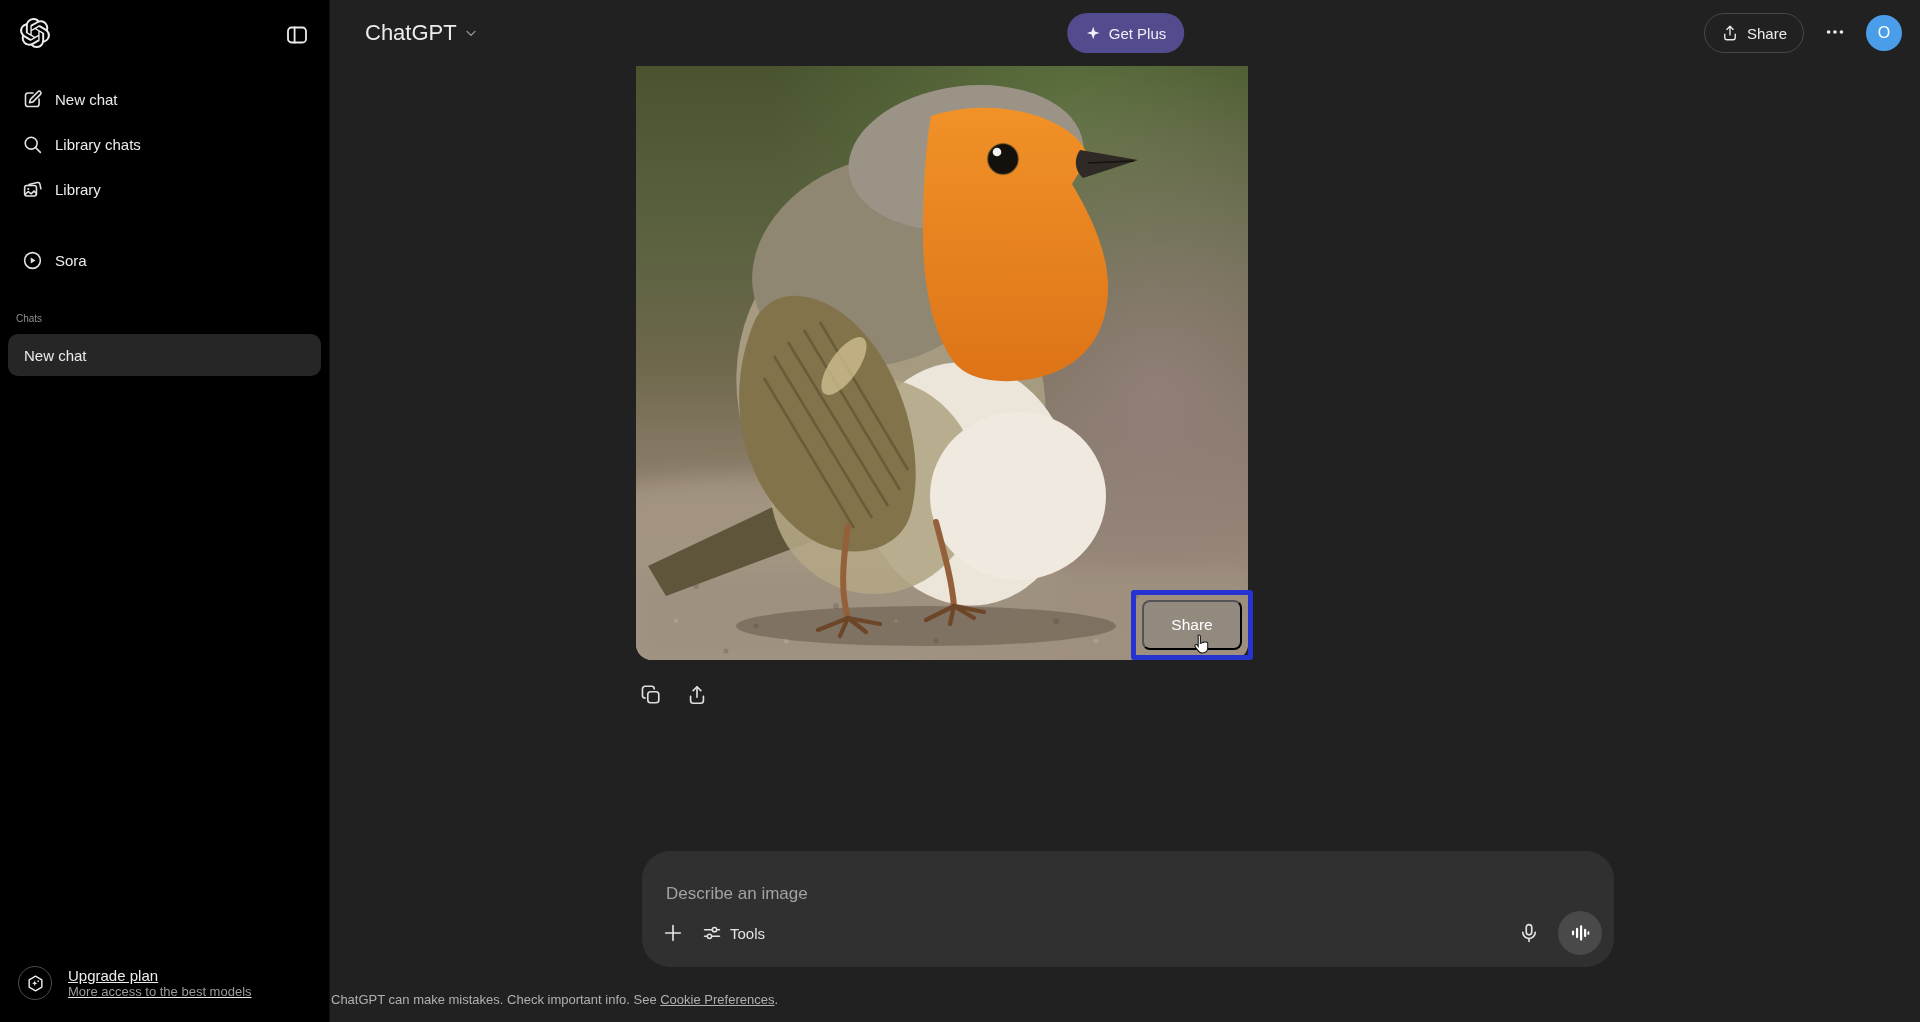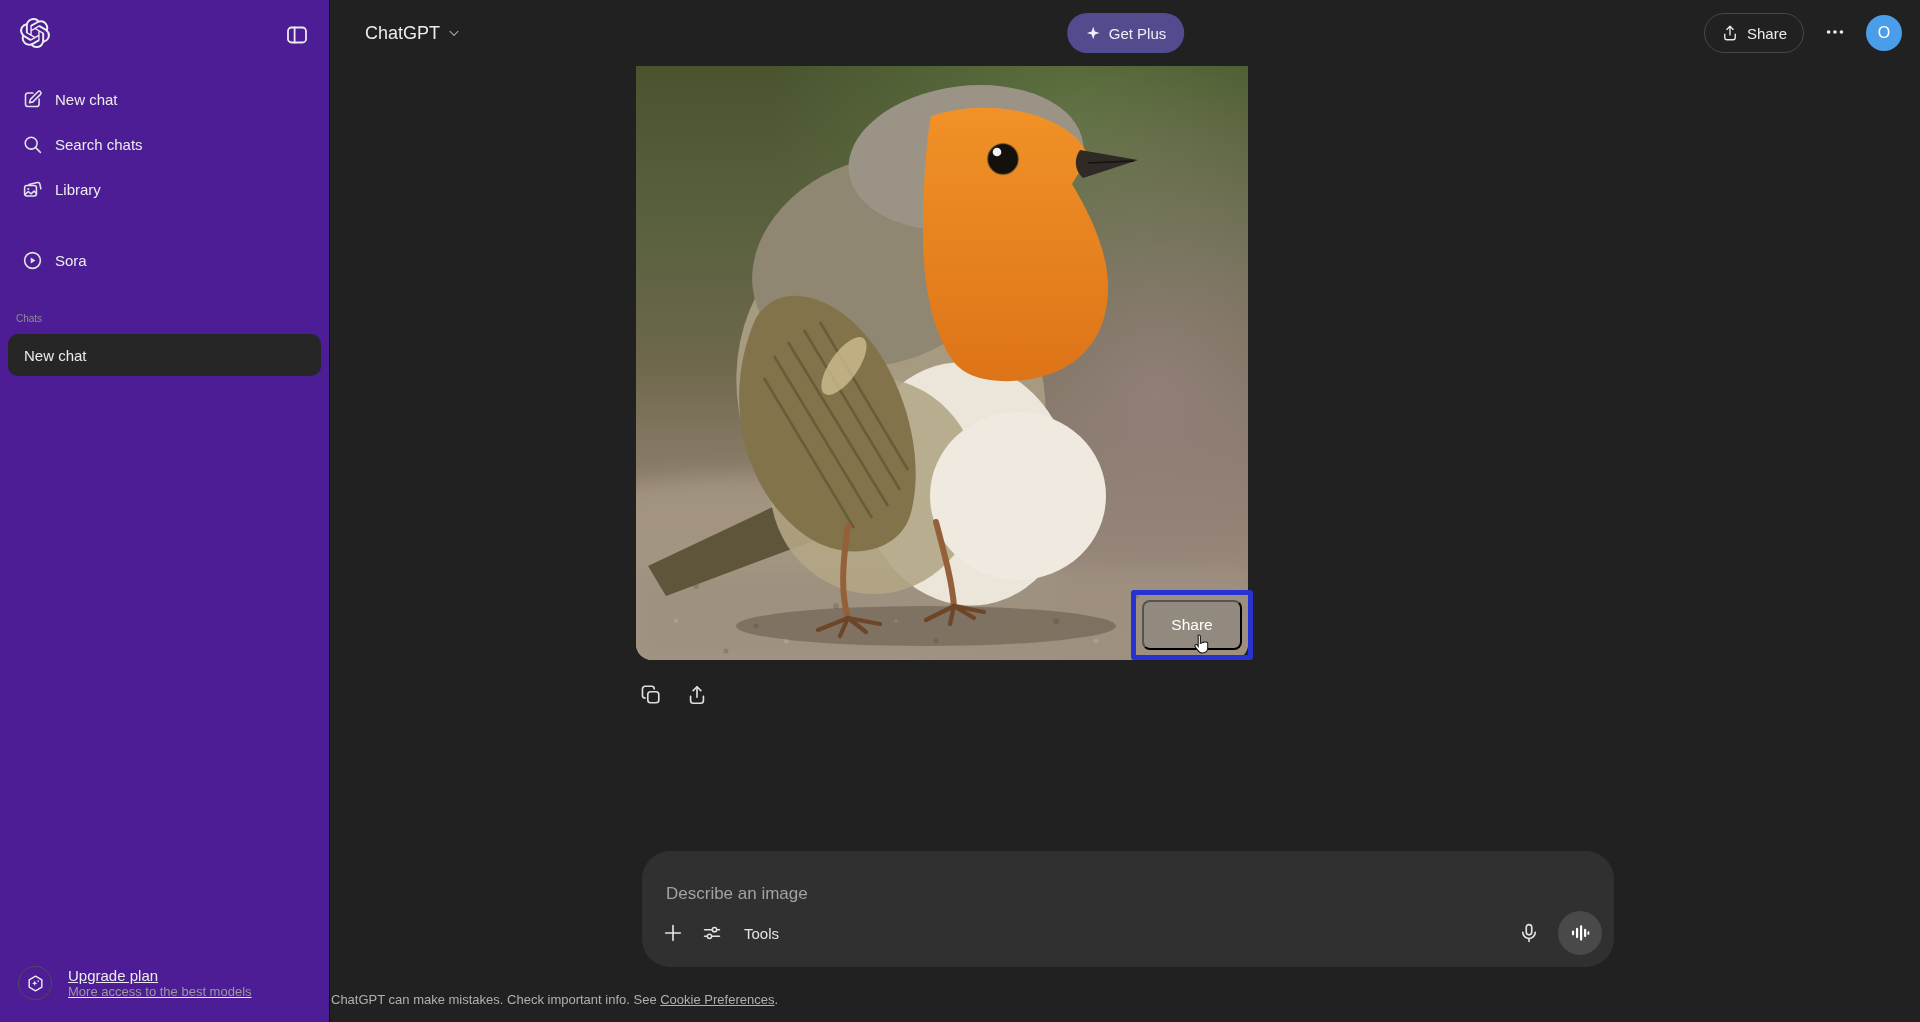--- a/index.html
+++ b/index.html
@@ -8,21 +8,21 @@
     font-family:"Liberation Sans","DejaVu Sans",sans-serif;
     background:#212121; color:#ececec;
     -webkit-font-smoothing:antialiased;
     position:relative;
   }
   .icon { stroke:currentColor; fill:none; stroke-width:1.8; stroke-linecap:round; stroke-linejoin:round; display:block; }
 
   
   .sidebar {
     position:absolute; left:0; top:0; width:330px; height:1022px;
-    background:#4c1d95; border-right:1px solid #101010;
+    background:#000000; border-right:1px solid #101010;
   }
   .sidebar-header { display:flex; align-items:center; justify-content:space-between; padding:16px 18px 10px 18px; }
   .logo-btn, .collapse-btn { background:none; border:none; color:#ececec; cursor:pointer; padding:2px; border-radius:8px; }
   .side-nav { padding:14px 10px 0 10px; }
   .side-item {
     display:flex; align-items:center; gap:12px; height:45px; padding:0 12px;
     border-radius:10px; font-size:15px; color:#ececec; cursor:pointer;
   }
   .side-item .icon { color:#e3e3e3; }
   .side-gap { height:26px; }
@@ -43,21 +43,21 @@
   .upgrade-title { font-size:15px; color:#ececec; }
   .upgrade-sub { font-size:13px; color:#9b9b9b; }
 
   
   .topbar {
     position:absolute; left:331px; top:0; right:0; height:66px;
     display:flex; align-items:center; background:#212121; z-index:5;
   }
   .model-switcher {
     display:flex; align-items:center; gap:6px; margin-left:24px;
-    font-size:18px; font-weight:500; color:#ececec; background:none; border:none;
+    font-size:22px; font-weight:500; color:#ececec; background:none; border:none;
     cursor:pointer; padding:6px 10px; border-radius:10px;
   }
   .model-switcher .icon { color:#9f9f9f; }
   .get-plus {
     position:absolute; left:50%; transform:translateX(-50%);
     display:flex; align-items:center; gap:8px;
     background:#524c8e; color:#f1eff9; border:none; border-radius:999px;
     height:40px; padding:8px 18px; font-size:15px; cursor:pointer;
   }
   .topbar-right { position:absolute; right:18px; display:flex; align-items:center; gap:14px; }
@@ -99,21 +99,21 @@
     position:absolute; left:642px; top:851px; width:972px; height:116px;
     background:#303030; border-radius:28px; padding:10px 16px;
   }
   .composer-input {
     width:100%; height:52px; background:transparent; border:none; outline:none;
     color:#ececec; font-size:17px; padding:14px 8px 0 8px; font-family:inherit;
   }
   .composer-input::placeholder { color:#a2a2a2; }
   .composer-row { position:absolute; left:12px; right:12px; bottom:12px; height:44px; display:flex; align-items:center; }
   .comp-btn { background:none; border:none; color:#e3e3e3; cursor:pointer; padding:8px; border-radius:50%; display:flex; align-items:center; }
-  .tools-btn { display:flex; align-items:center; gap:22px; font-size:15px; color:#e3e3e3; background:none; border:none; cursor:pointer; padding:8px 10px; border-radius:999px;justify-content:space-between; }
+  .tools-btn { display:flex; align-items:center; gap:8px; font-size:15px; color:#e3e3e3; background:none; border:none; cursor:pointer; padding:8px 10px; border-radius:999px;justify-content:space-between; }
   .composer-spacer { flex:1; }
   .voice-btn {
     width:44px; height:44px; border-radius:50%; background:#494949; border:none;
     color:#fff; display:flex; align-items:center; justify-content:center; cursor:pointer; margin-left:10px;
   }
 
   
   .footer {
     position:absolute; left:331px; right:0; top:992px; text-align:left;
     font-size:13px; color:#b0b0b0;
@@ -148,21 +148,21 @@
       </span>
       <span>New chat</span>
     </div>
     <div class="side-item">
       <span>
         <svg class="icon" width="21" height="21" viewBox="0 0 24 24">
             <circle cx="10.5" cy="10.5" r="6.8"></circle>
             <line x1="15.6" y1="15.6" x2="21" y2="21"></line>
           </svg>
       </span>
-      <span>Search chats</span>
+      <span>Library chats</span>
     </div>
     <div class="side-item">
       <span>
         <svg class="icon" width="21" height="21" viewBox="0 0 24 24">
             <path d="M8 6.2 17.5 4a2.4 2.4 0 0 1 2.9 1.8l1.2 5.4"></path>
             <rect x="3" y="7.5" width="13.5" height="12" rx="2.6"></rect>
             <circle cx="7.2" cy="11.4" r="1.2" fill="currentColor" stroke="none"></circle>
             <path d="M3.6 17.5l3.6-3.2 3.2 2.6 3.4-3 2.7 2.6"></path>
           </svg>
       </span>

